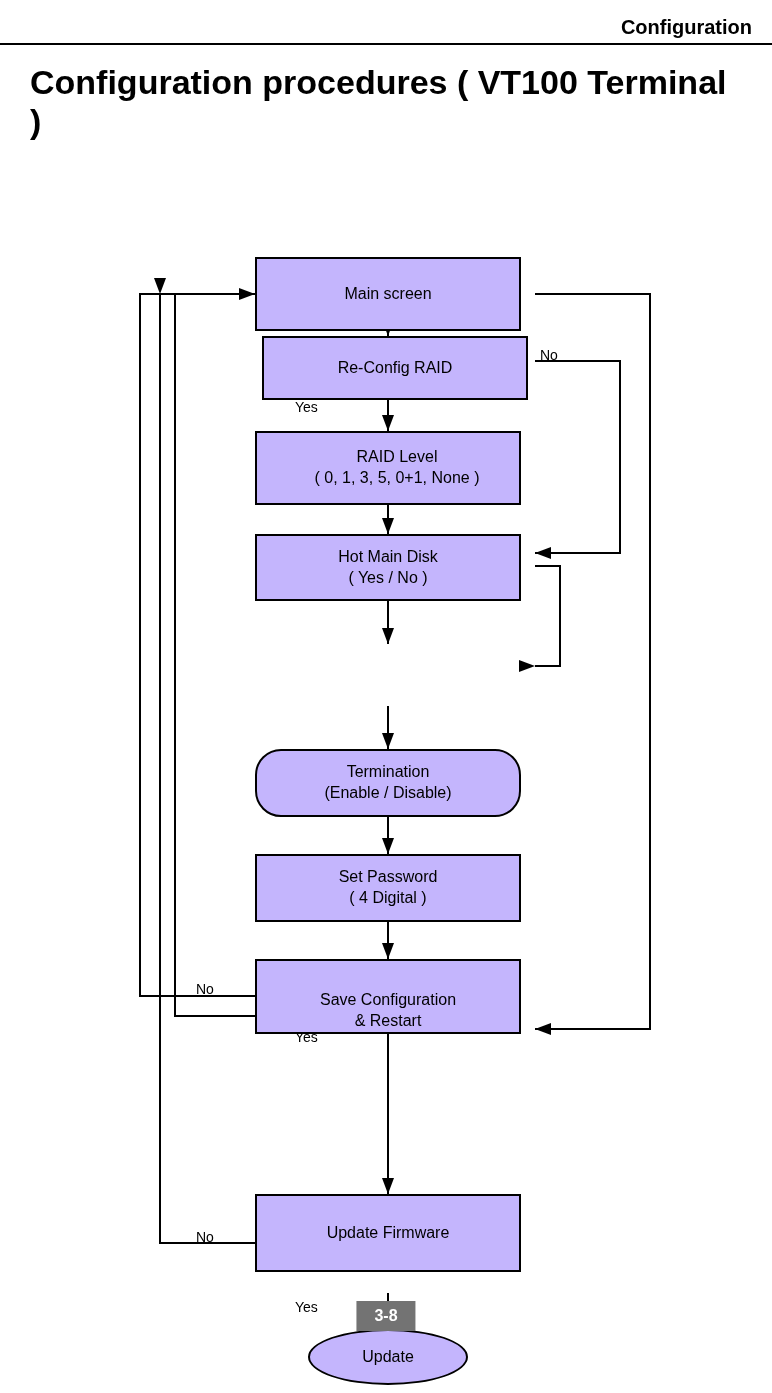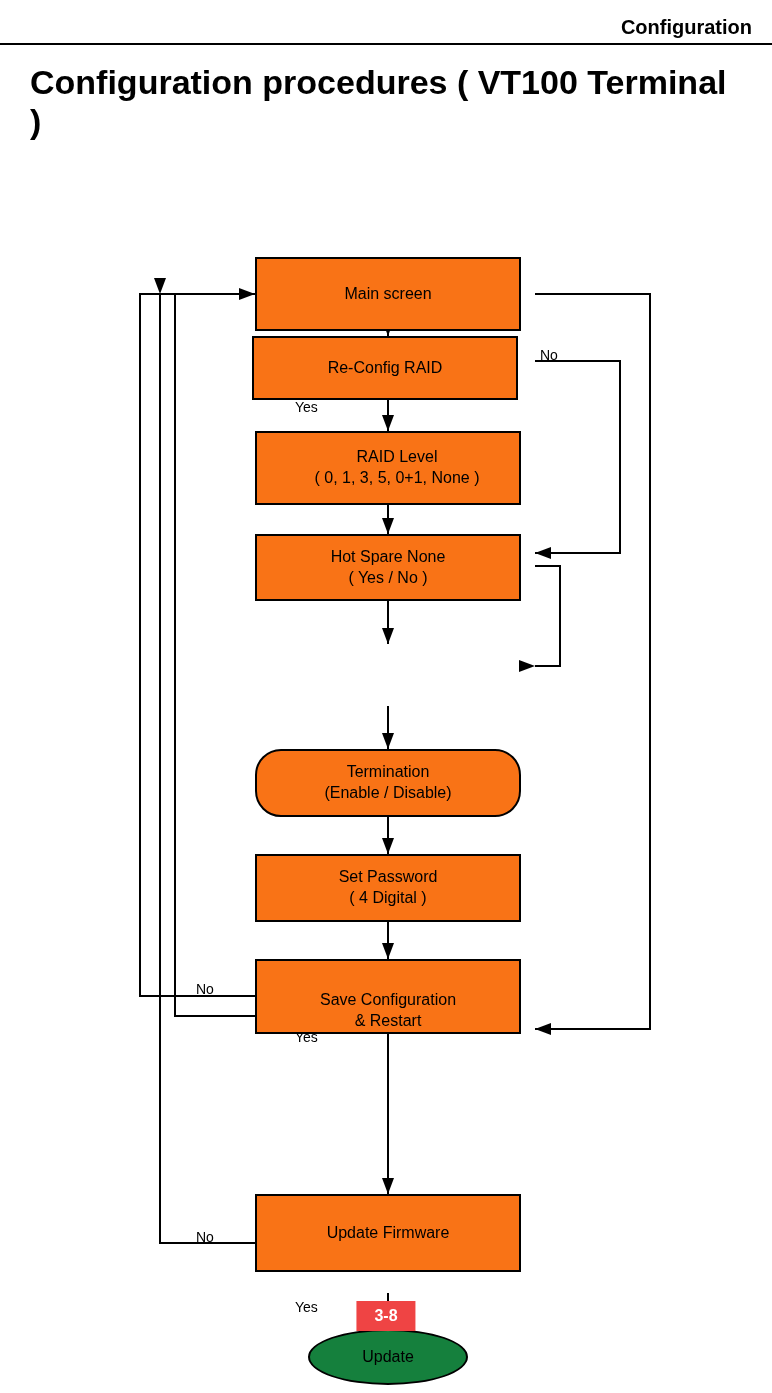--- a/index.html
+++ b/index.html
@@ -29,33 +29,33 @@
     .diagram-container {
       position: relative;
       width: 772px;
       height: 1220px;
     }
 
     
     .flow-box {
       position: absolute;
       border: 2px solid #000;
-      background: #f97316;
+      background: #c4b5fd;
       text-align: center;
       display: flex;
       align-items: center;
       justify-content: center;
       font-size: 16px;
       line-height: 1.3;
     }
 
     .flow-oval {
       position: absolute;
       border: 2px solid #000;
-      background: #15803d;
+      background: #c4b5fd;
       text-align: center;
       display: flex;
       align-items: center;
       justify-content: center;
       font-size: 16px;
       border-radius: 50%;
     }
 
     
     .diagram-svg {
@@ -65,21 +65,21 @@
       width: 772px;
       height: 1220px;
       pointer-events: none;
     }
 
     .page-number {
       position: absolute;
       bottom: 20px;
       left: 50%;
       transform: translateX(-50%);
-      background: #ef4444;
+      background: #737373;
       color: #fff;
       font-size: 16px;
       font-weight: bold;
       padding: 6px 18px;
     }
 
     .label-text {
       position: absolute;
       font-size: 14px;
       font-weight: normal;
@@ -135,31 +135,31 @@
     <line x1="388" y1="1142" x2="388" y2="1178" stroke="#000" stroke-width="2" marker-end="url(#arrowhead)"></line>
 
     <polyline points="535,143 650,143 650,878 535,878" fill="none" stroke="#000" stroke-width="2" marker-end="url(#arrowhead)"></polyline>
 
   </svg>
 
   <div class="flow-box" style="left:255px; top:106px; width:266px; height:74px;">
     <span>Main screen</span>
   </div>
 
-  <div class="flow-box" style="left:252px; top:185px; width:266px; height:64px;">
+  <div class="flow-box" style="left:262px; top:185px; width:266px; height:64px;">
     <span>Re-Config RAID</span>
   </div>
 
   <div class="flow-box" style="left:255px; top:280px; width:266px; height:74px;padding-left:18px;">
     <span style="white-space:pre-line">RAID Level
 ( 0, 1, 3, 5, 0+1, None )</span>
   </div>
 
   <div class="flow-box" style="left:255px; top:383px; width:266px; height:67px;">
-    <span style="white-space:pre-line">Hot Spare None
+    <span style="white-space:pre-line">Hot Main Disk
 ( Yes / No )</span>
   </div>
 
 
   <div class="flow-box" style="left:255px; top:598px; width:266px; height:68px;border-radius:26px;">
     <span style="white-space:pre-line">Termination
 (Enable / Disable)</span>
   </div>
 
   <div class="flow-box" style="left:255px; top:703px; width:266px; height:68px;">

